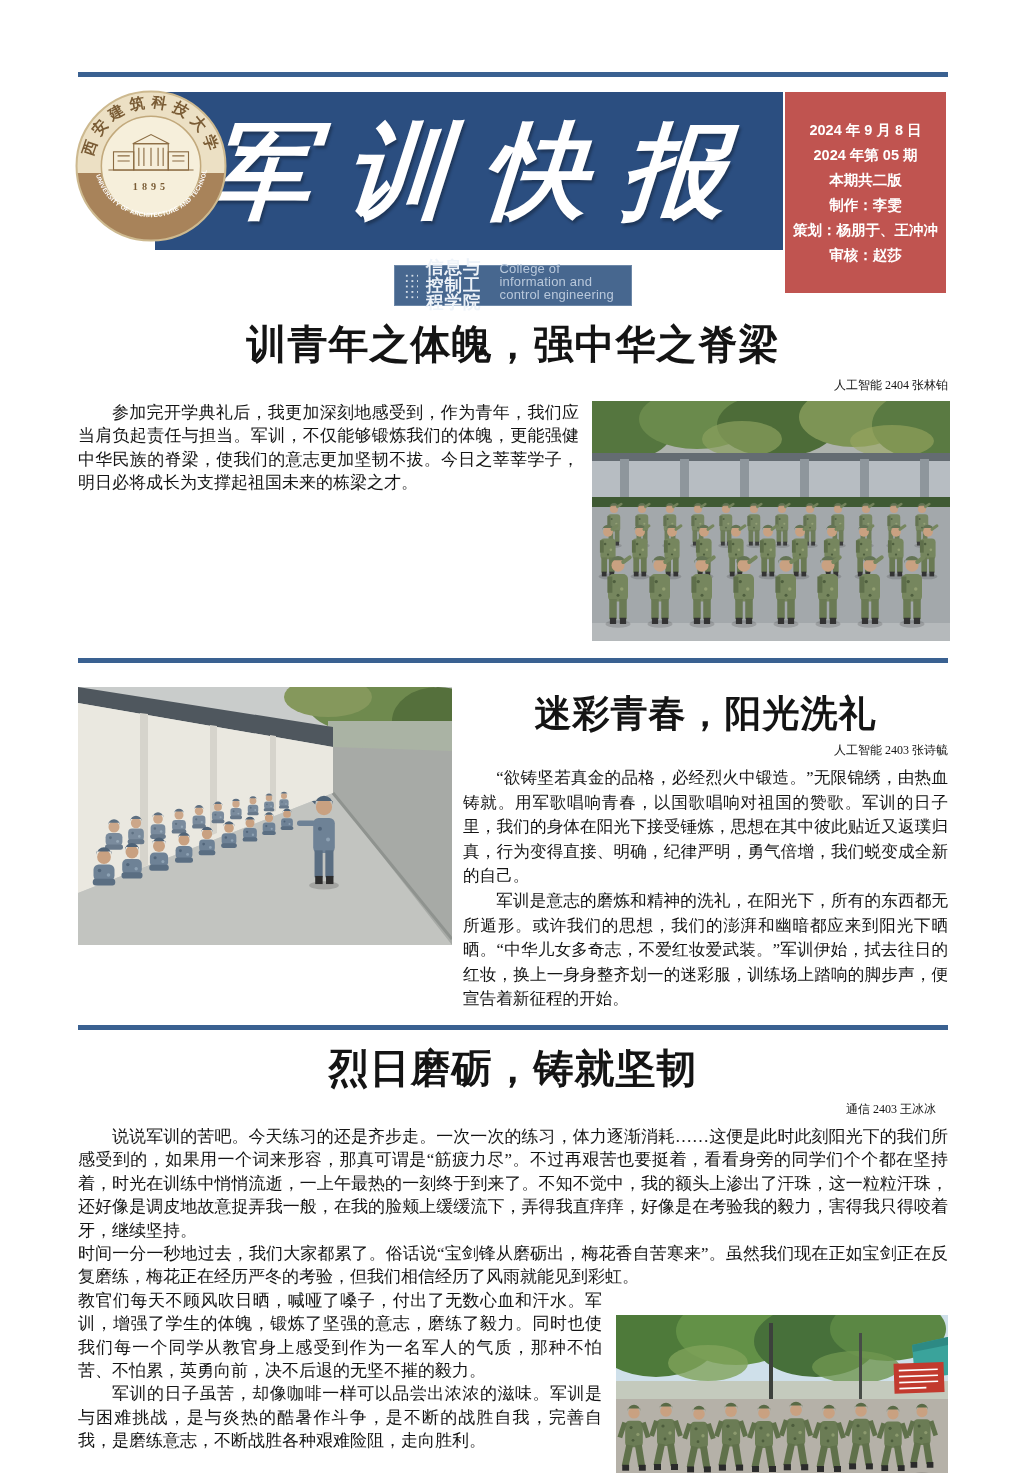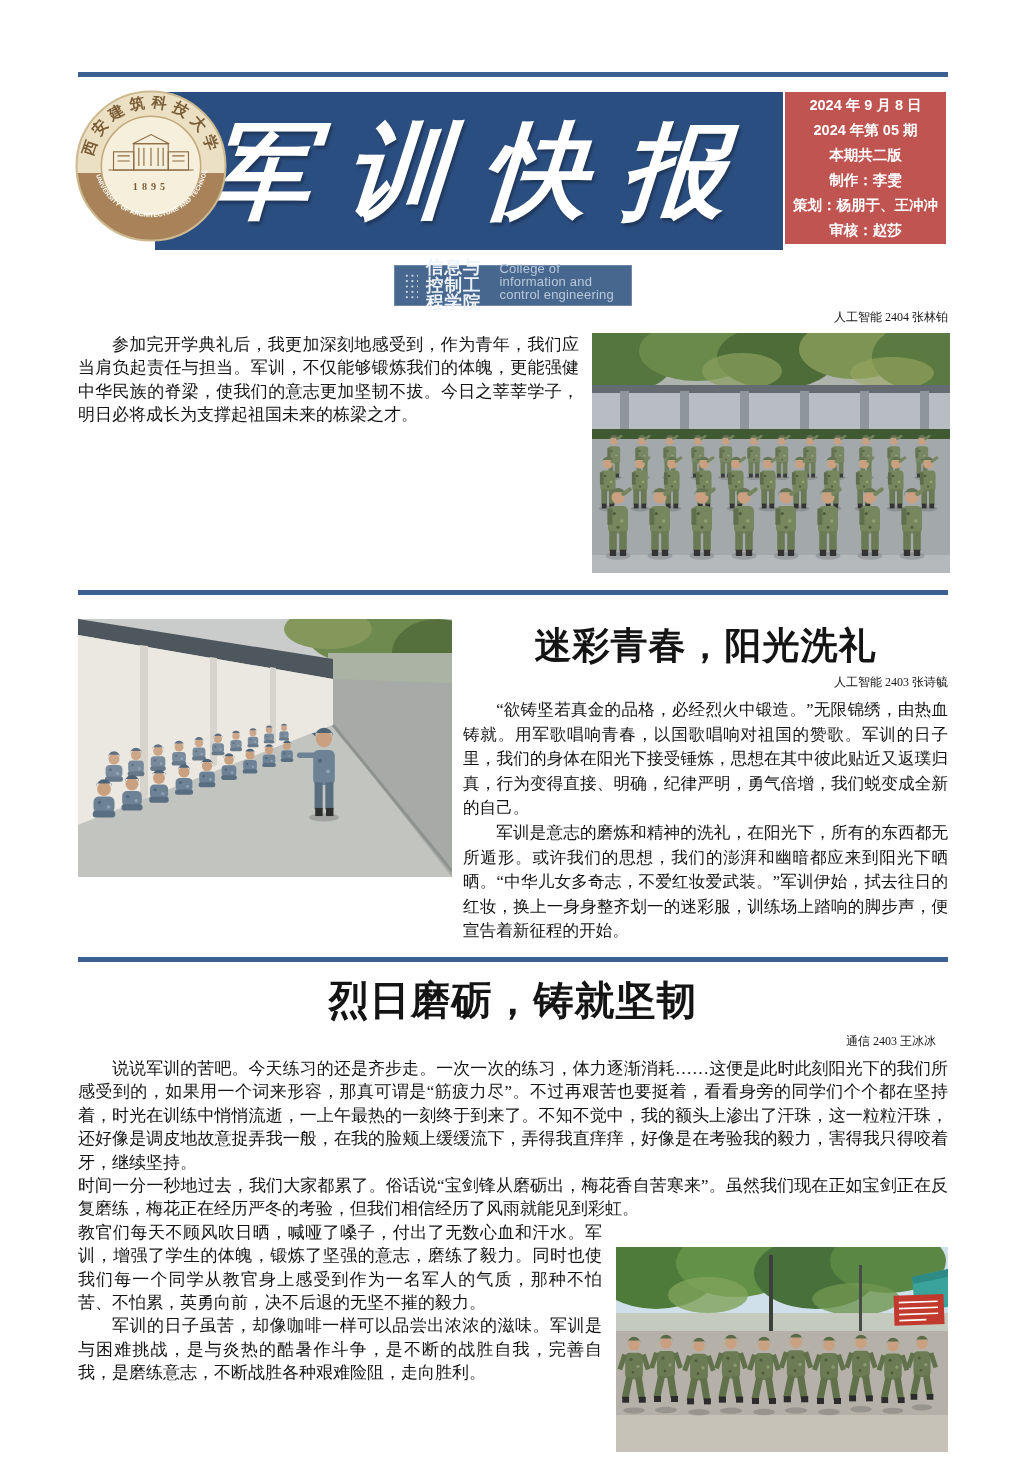--- a/index.html
+++ b/index.html
@@ -11,21 +11,21 @@
   .page{width:1024px;height:1473px;padding:0 76px 0 78px;box-sizing:border-box;position:relative;}
   .rule{height:5px;background:#3a6191;}
   .rule.top{margin-top:72px;}
   
   .masthead{position:relative;margin-top:15px;height:158px;}
   .mast-banner{position:absolute;left:77px;top:0;width:628px;height:158px;background:#2b4e80;
     display:flex;align-items:center;justify-content:center;}
   .mast-title{font-family:"DejaVu Serif","Liberation Serif",serif;font-style:italic;font-weight:bold;
     font-size:104px;color:#ffffff;letter-spacing:34px;padding-left:30px;transform:skewX(-4deg);
     text-shadow:2px 3px 3px rgba(0,0,0,.30);white-space:nowrap;line-height:1;}
-  .infobox{position:absolute;left:707px;top:0;width:161px;height:152px;background:#c05450;
+  .infobox{position:absolute;left:707px;top:0;width:161px;height:201px;background:#c05450;
     display:flex;flex-direction:column;justify-content:center;align-items:center;gap:2px;}
   .info-line{font-family:"Liberation Sans","DejaVu Sans",sans-serif;font-weight:bold;
     font-size:14.5px;line-height:23px;color:#ffffff;white-space:nowrap;}
   .logo{position:absolute;left:-3px;top:-2px;width:152px;height:152px;}
   
   .badge-row{margin-top:15px;display:flex;justify-content:center;}
   .badge{width:238px;height:41px;background:#47678f;border:1px solid #6d88a8;box-sizing:border-box;
     display:flex;align-items:center;padding:0 10px 0 8px;gap:8px;}
   .badge-dots{width:34px;height:27px;
     background-image:radial-gradient(#d7e0ea 1.1px,rgba(0,0,0,0) 1.3px);
@@ -112,20 +112,21 @@
     <div class="badge">
       <div class="badge-dots"></div>
       <div class="badge-txt">
         <span class="badge-cn">信息与控制工程学院</span>
         <span class="badge-en">College of information and control engineering</span>
       </div>
     </div>
   </div>
 
   <section>
+    <h1 class="a-title">训青年之体魄，强中华之脊梁</h1>
     <div class="byline">人工智能 2404 张林铂</div>
     <div class="cols">
       <div class="textcol body-txt">
         <p>参加完开学典礼后，我更加深刻地感受到，作为青年，我们应当肩负起责任与担当。军训，不仅能够锻炼我们的体魄，更能强健中华民族的脊梁，使我们的意志更加坚韧不拔。今日之莘莘学子，明日必将成长为支撑起祖国未来的栋梁之才。</p>
       </div>
       <figure>
         <svg class="ph" width="358" height="240" viewBox="0 0 358 240">
           <rect width="358" height="240" fill="#aeb3ae"></rect>
 
           <g>

